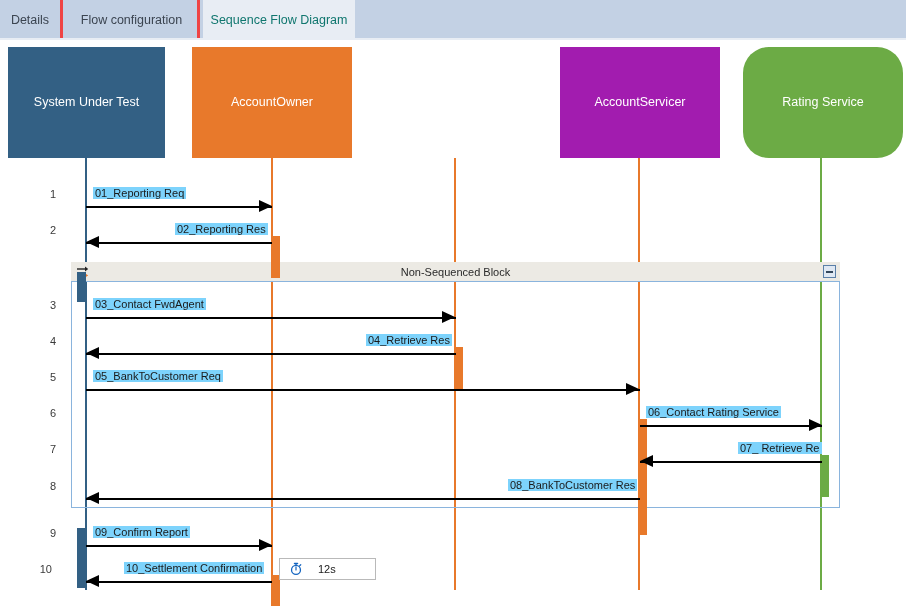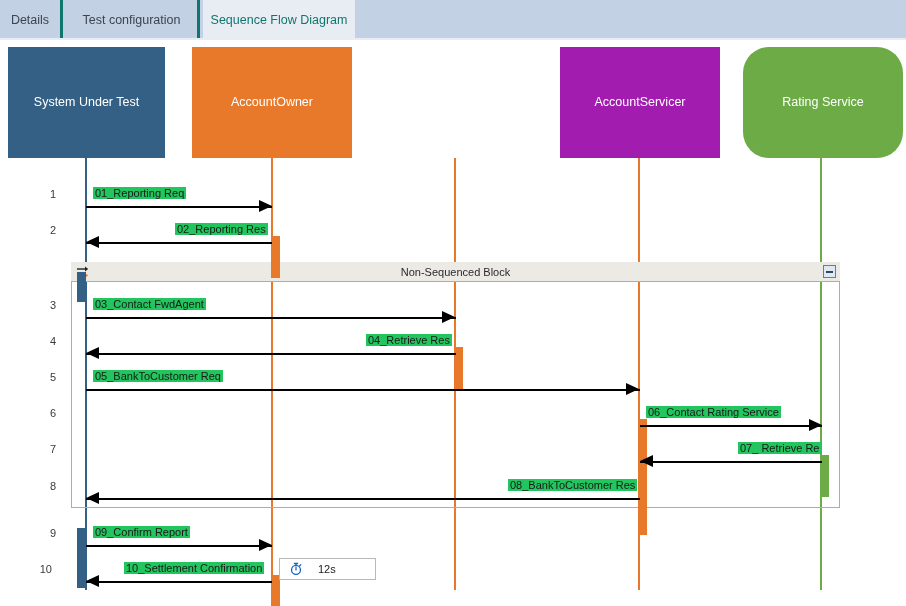--- a/index.html
+++ b/index.html
@@ -9,21 +9,21 @@
     -webkit-font-smoothing:antialiased;
   }
   #root{position:relative;width:906px;height:606px;}
 
   
   .tabbar{position:absolute;left:0;top:0;width:906px;height:40px;background:#c3d1e4;}
   .tabbar .filler{position:absolute;right:0;top:0;width:551px;height:40px;background:#c3d1e4;}
   .tab{position:absolute;top:0;height:40px;display:flex;align-items:center;justify-content:center;
        font-size:12.5px;color:#3b4450;box-sizing:border-box;background:#c3d1e4;}
   .tab.inactive{background:#c3d1e4;}
-  .tab.sep{border-right:3px solid #0f766e;justify-content:center;}
+  .tab.sep{border-right:3px solid #ef4444;justify-content:center;}
   .tab.active{background:#e8edf4;color:#0f766e;}
   .tabbar .underline{position:absolute;left:0;top:38px;width:906px;height:2px;background:#e8edf4;}
 
   
   .canvas{position:absolute;left:0;top:40px;width:906px;height:566px;background:#ffffff;}
 
   .actor-box{position:absolute;display:flex;align-items:center;justify-content:center;
              color:#ffffff;font-size:12.5px;text-align:center;line-height:1.2;padding:0 6px;
              box-sizing:border-box;}
   .lifeline{position:absolute;width:2px;}
@@ -32,21 +32,21 @@
 
   .activation{position:absolute;width:9px;}
 
   .msg-line{position:absolute;height:0;border-top:2px solid #000000;}
   .arrowhead{position:absolute;width:0;height:0;border-top:6px solid transparent;
              border-bottom:6px solid transparent;}
   .arrow-right{border-left:13px solid #000000;}
   .arrow-left{border-right:13px solid #000000;}
 
   .msg-label{position:absolute;font-size:11px;color:#1a1a1a;white-space:nowrap;
-             background:#22c55e;padding:0 2px;}
+             background:#7dd3fc;padding:0 2px;}
   .msg-label.clip{overflow:hidden;}
 
   
   .block{position:absolute;box-sizing:border-box;border:1px solid #8ab4dd;background:rgba(255,255,255,0.0);}
   .block-header{position:absolute;box-sizing:border-box;height:20px;background:#eceae4;
                 border-bottom:1px solid #8ab4dd;display:flex;align-items:center;
                 justify-content:center;font-size:11px;color:#2a2a2a;}
   .block-icon{position:absolute;left:4px;top:2px;width:16px;height:16px;}
   .block-collapse{position:absolute;right:4px;top:3px;width:13px;height:13px;
                   box-sizing:border-box;border:1px solid #5a7fa8;background:#dfe8f3;}
@@ -63,21 +63,21 @@
 <div id="root">
 
   <div class="tabbar">
     <div class="filler"></div>
 
     <div class="tab inactive sep" style="left:0px;width:63px;">
       <span>Details</span>
     </div>
 
     <div class="tab inactive sep" style="left:66px;width:134px;">
-      <span>Test configuration</span>
+      <span>Flow configuration</span>
     </div>
 
     <div class="tab active" style="left:203px;width:152px;">
       <span>Sequence Flow Diagram</span>
     </div>
 
     <div class="underline"></div>
   </div>
 
   <div class="canvas">

